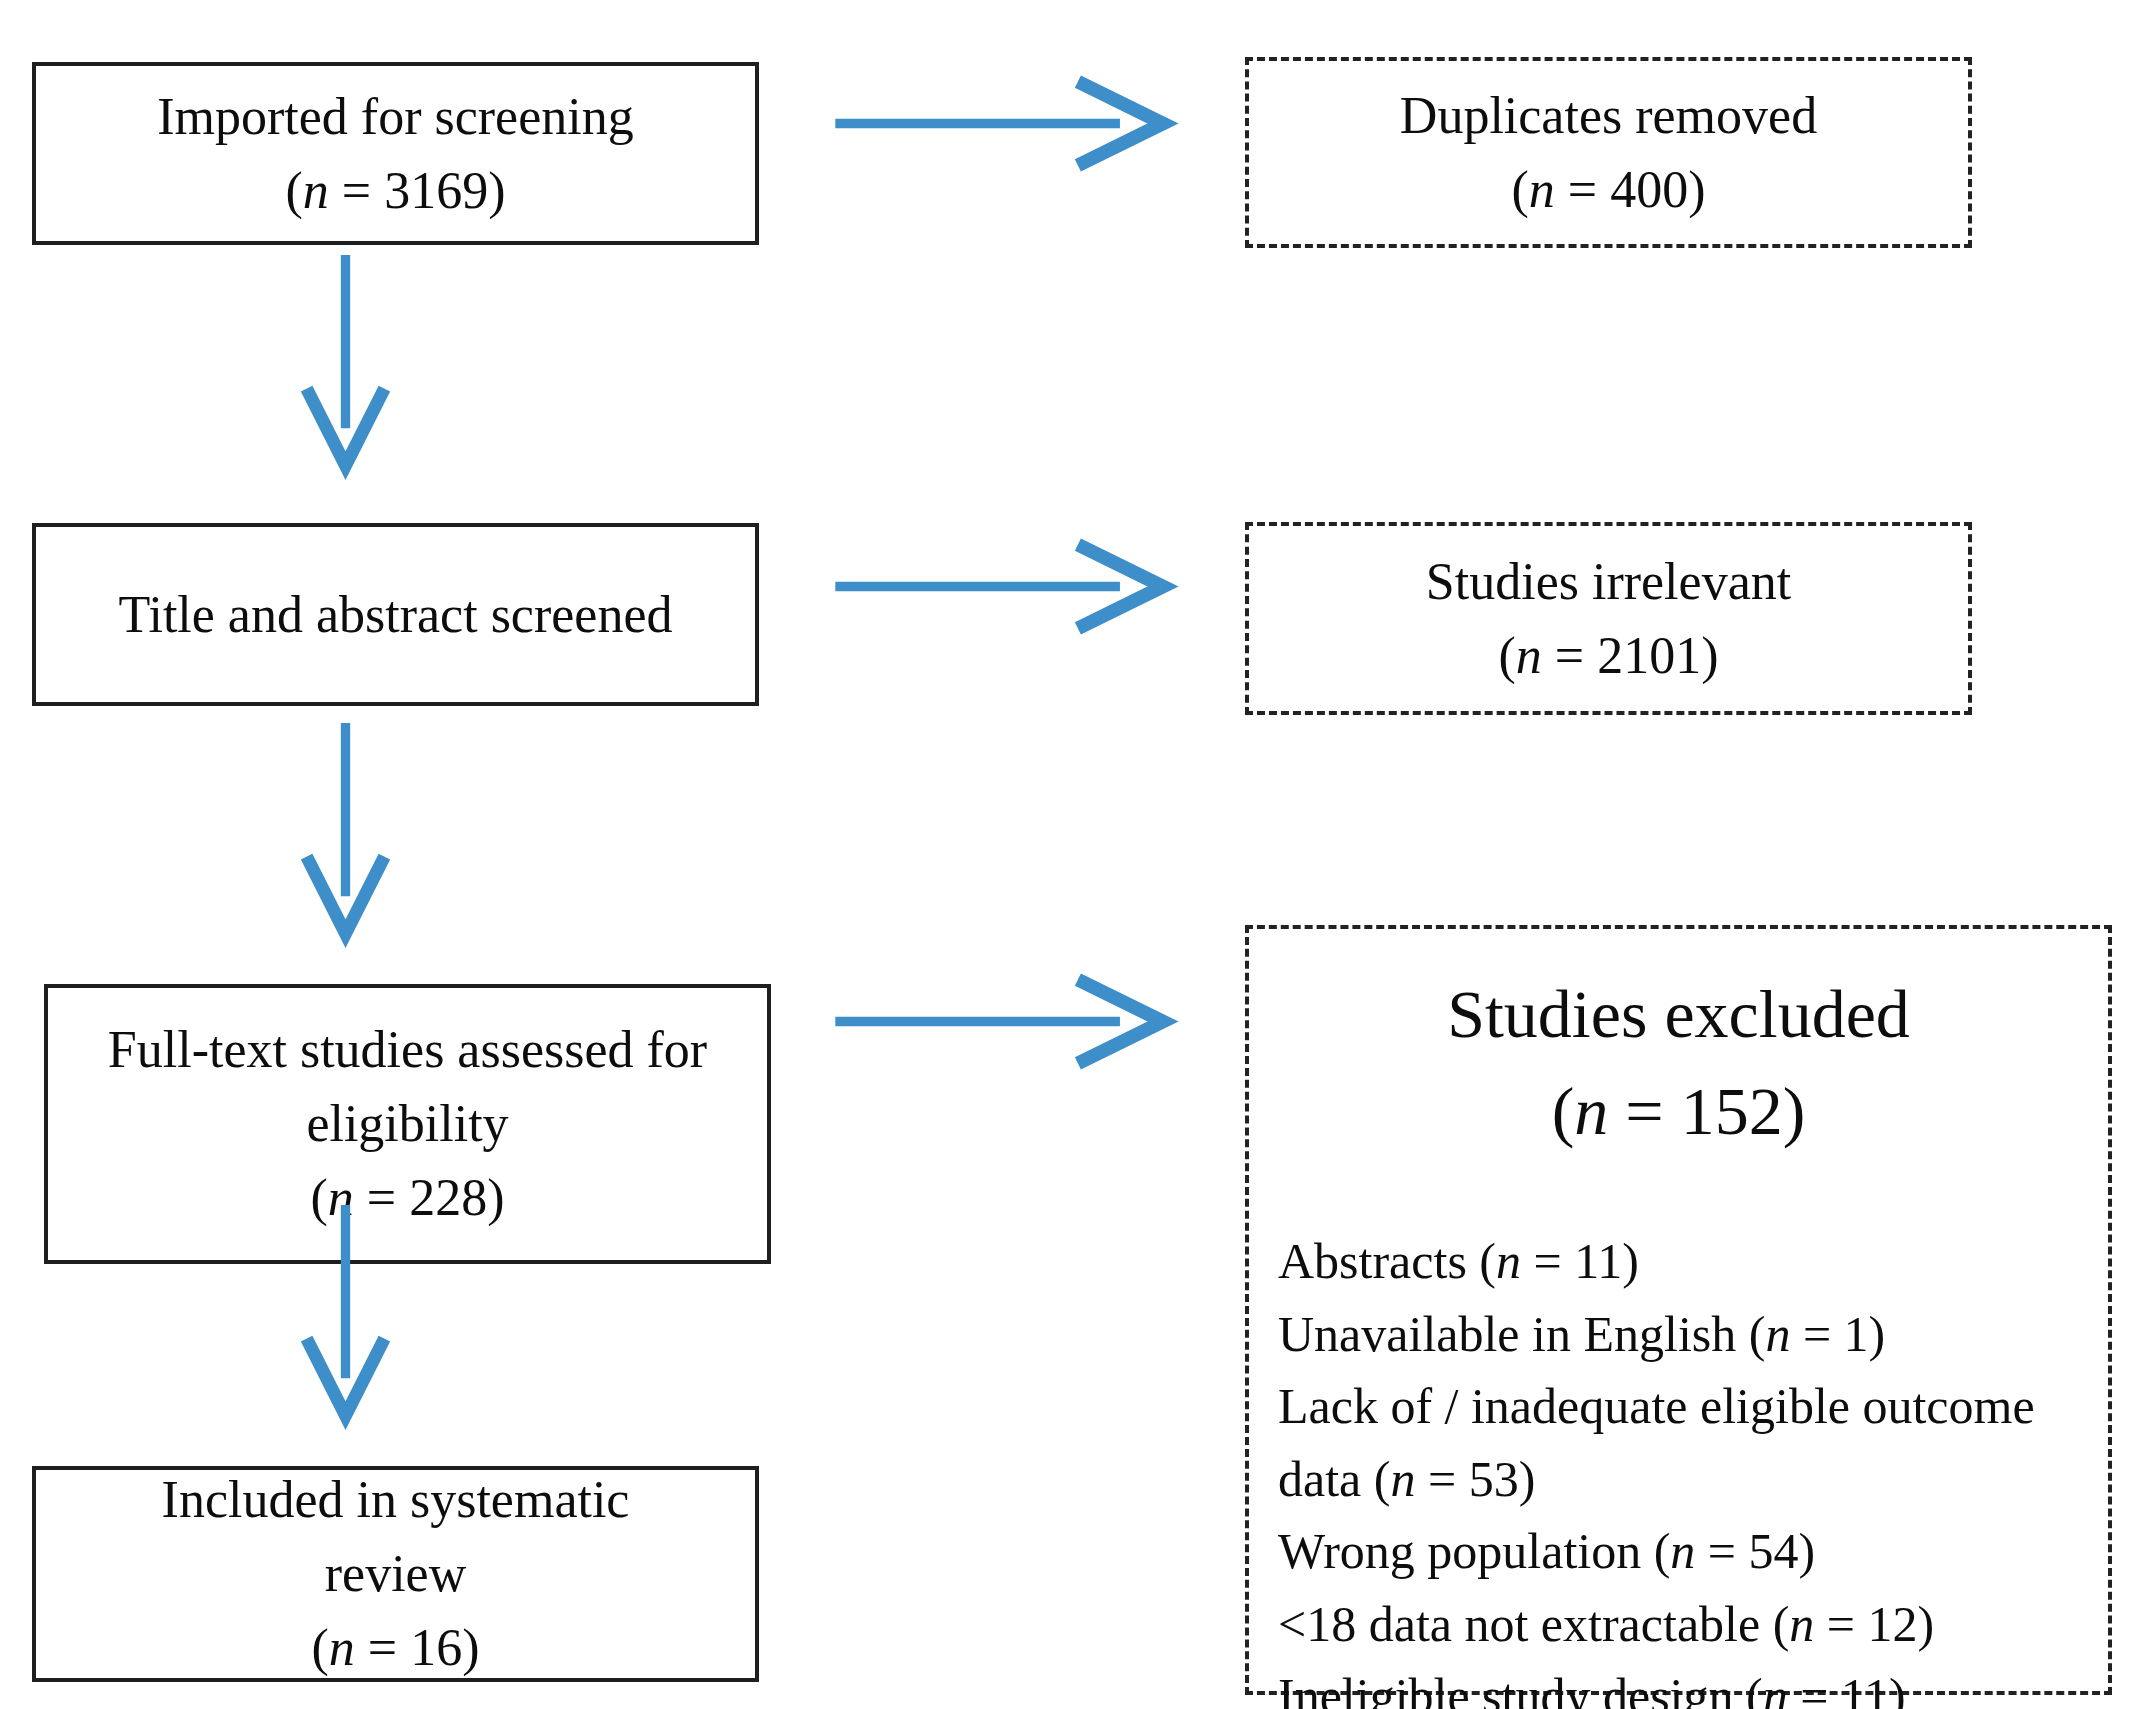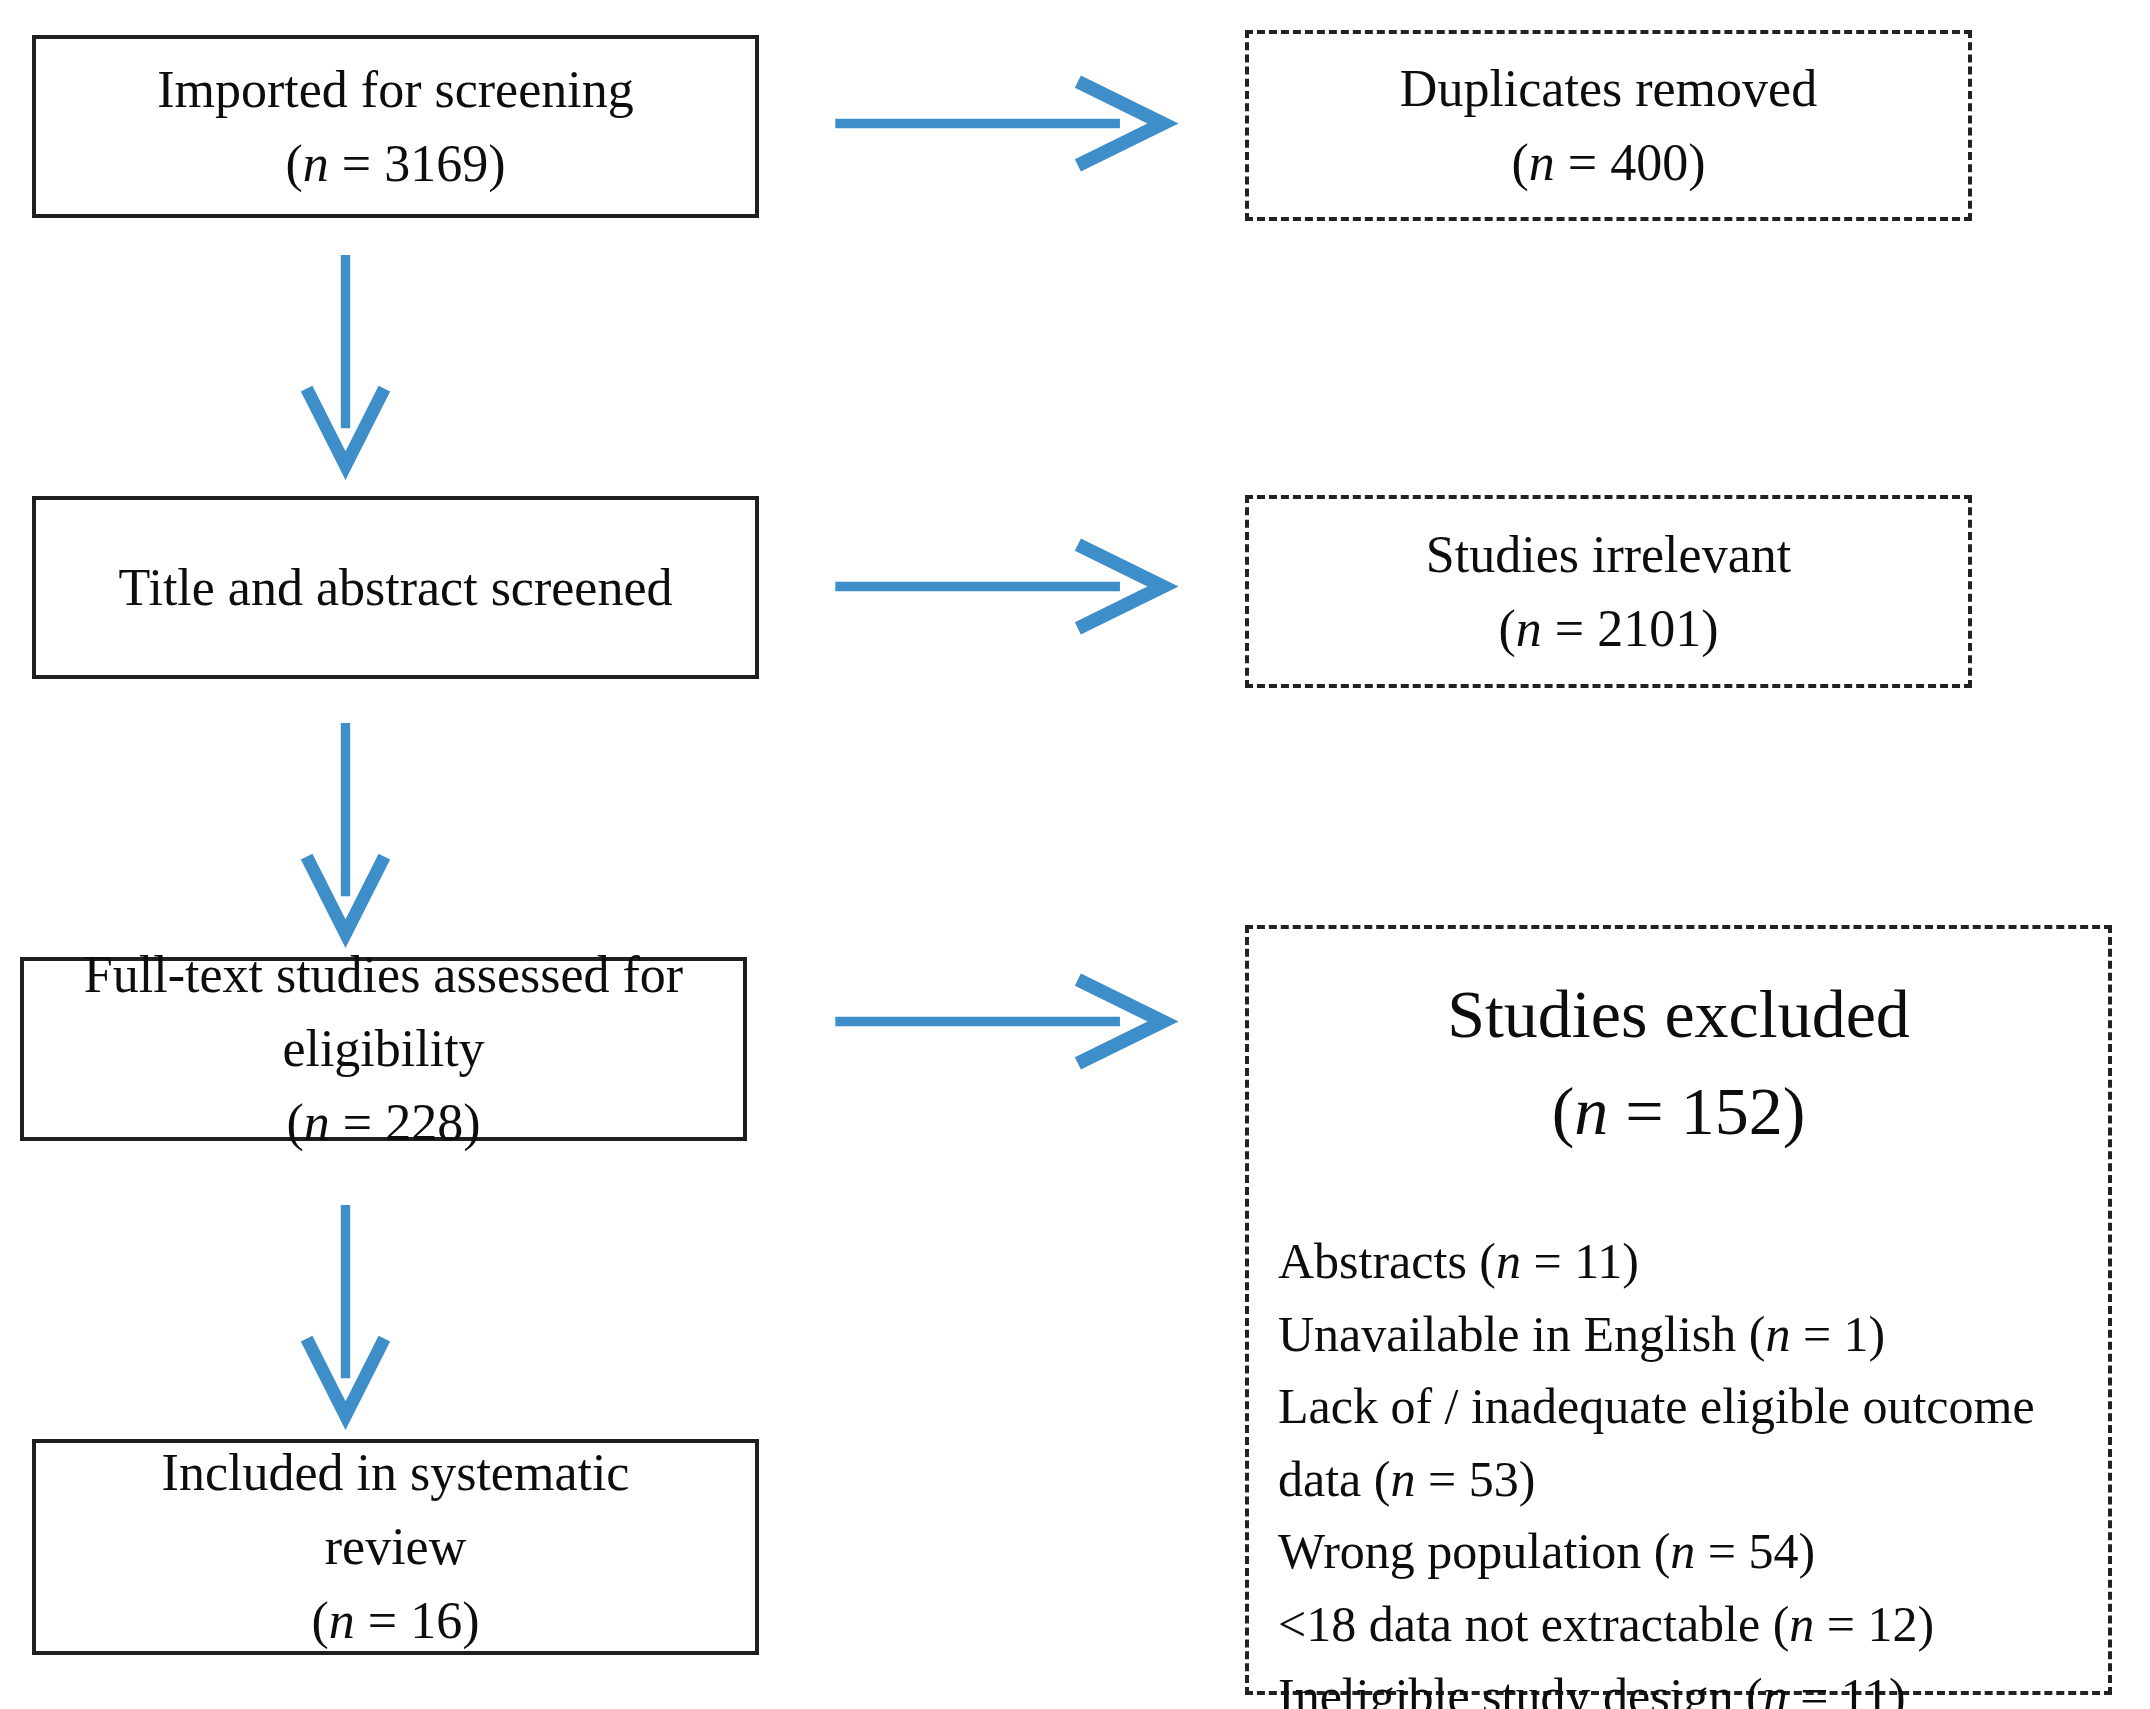--- a/index.html
+++ b/index.html
@@ -15,32 +15,33 @@
     position: absolute;
     box-sizing: border-box;
     display: flex;
     flex-direction: column;
     justify-content: center;
     align-items: center;
     text-align: center;
     font-size: 52px;
     line-height: 1.42;
     background: #ffffff;
+    margin-top: 27px;
   }
   .box.solid  { border: 4.3px solid #1f1f1f; }
   .box.dashed { border: 4.3px dashed #222222; }
 
   .box .line { width: 100%; }
   .nline { width: 100%; }
   .nline i { font-style: italic; }
 
   
   .b1 { left: 32px;  top: 35px;   width: 727px; height: 183px; }
   .b2 { left: 32px;  top: 496px;  width: 727px; height: 183px; }
-  .b3 { left: 20px;  top: 957px; width: 727px; height: 184px; }
+  .b3 { left: 44px;  top: 957px; width: 727px; height: 280px; }
   .b4 { left: 32px;  top: 1439px; width: 727px; height: 216px; align-items: flex-end; }
 
   
   .d1 { left: 1245px; top: 30px;   width: 727px; height: 191px; }
   .d2 { left: 1245px; top: 495px;  width: 727px; height: 193px; text-align: center; }
 
   .dbig {
     position: absolute;
     box-sizing: border-box;
     left: 1245px; top: 925px;

